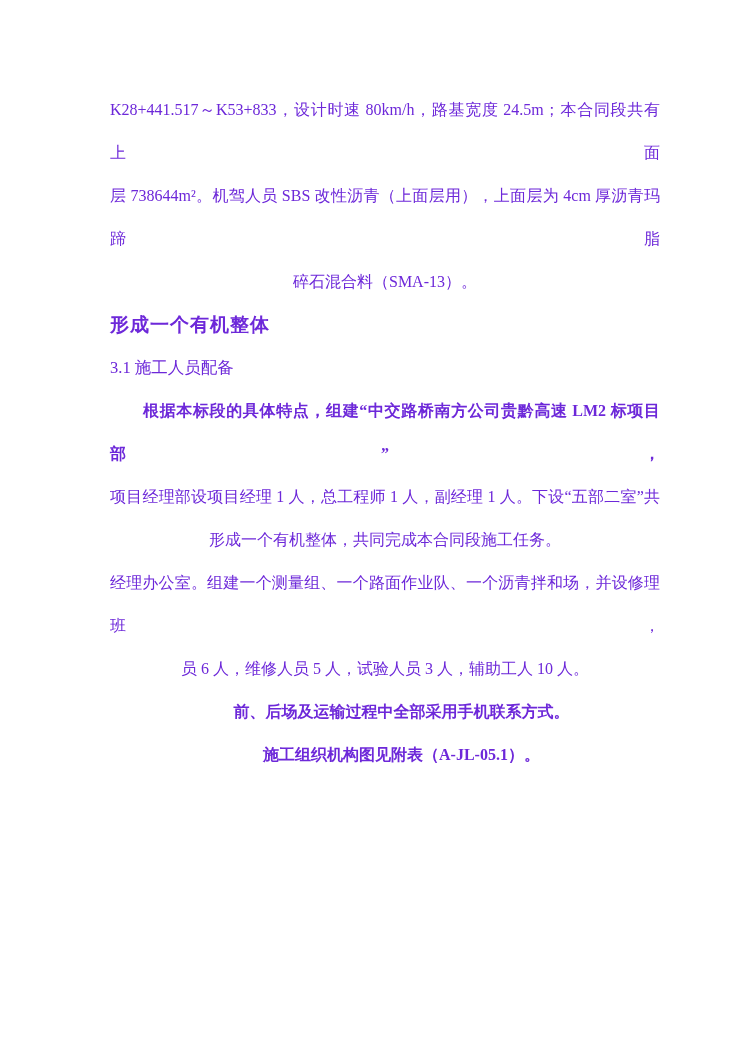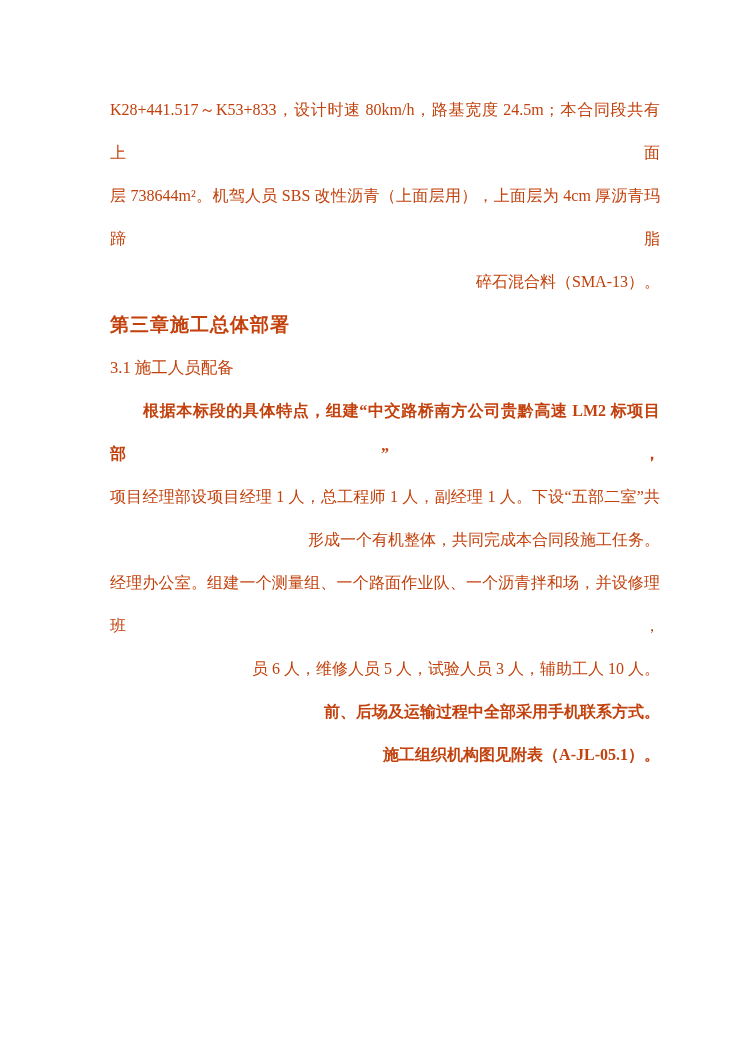--- a/index.html
+++ b/index.html
@@ -5,35 +5,35 @@
   html, body {
     margin: 0;
     padding: 0;
     background: #ffffff;
   }
   .page {
     position: relative;
     width: 744px;
     height: 844px;
     background: #ffffff;
-    color: #c2410c;
+    color: #6d28d9;
     font-family: "Liberation Serif", "DejaVu Serif", serif;
     overflow: hidden;
   }
   .content {
     position: absolute;
     left: 110px;
     top: 88px;
     width: 550px;
   }
   .line {
     font-size: 16px;
     line-height: 43px;
     white-space: nowrap;
-    text-align: right;
+    text-align: center;
   }
   
   .fill {
     white-space: normal;
     text-align: justify;
     text-align-last: justify;
   }
   .indent {
     text-indent: 33px;
     font-weight: bold;
@@ -57,21 +57,21 @@
 
 <div class="page">
   <div class="content">
 
     <div>
       <div class="line fill">K28+441.517～K53+833，设计时速 80km/h，路基宽度 24.5m；本合同段共有上面</div>
       <div class="line fill">层 738644m²。机驾人员 SBS 改性沥青（上面层用），上面层为 4cm 厚沥青玛蹄脂</div>
       <div class="line">碎石混合料（SMA-13）。</div>
     </div>
 
-    <div class="h-chapter">第三章施工总体部署</div>
+    <div class="h-chapter">形成一个有机整体</div>
 
     <div class="h-section">3.1 施工人员配备</div>
 
     <div>
       <div class="line fill indent">根据本标段的具体特点，组建“中交路桥南方公司贵黔高速 LM2 标项目部”，</div>
       <div class="line fill">项目经理部设项目经理 1 人，总工程师 1 人，副经理 1 人。下设“五部二室”共</div>
       <div class="line">形成一个有机整体，共同完成本合同段施工任务。</div>
       <div class="line fill">经理办公室。组建一个测量组、一个路面作业队、一个沥青拌和场，并设修理班，</div>
     </div>
 

